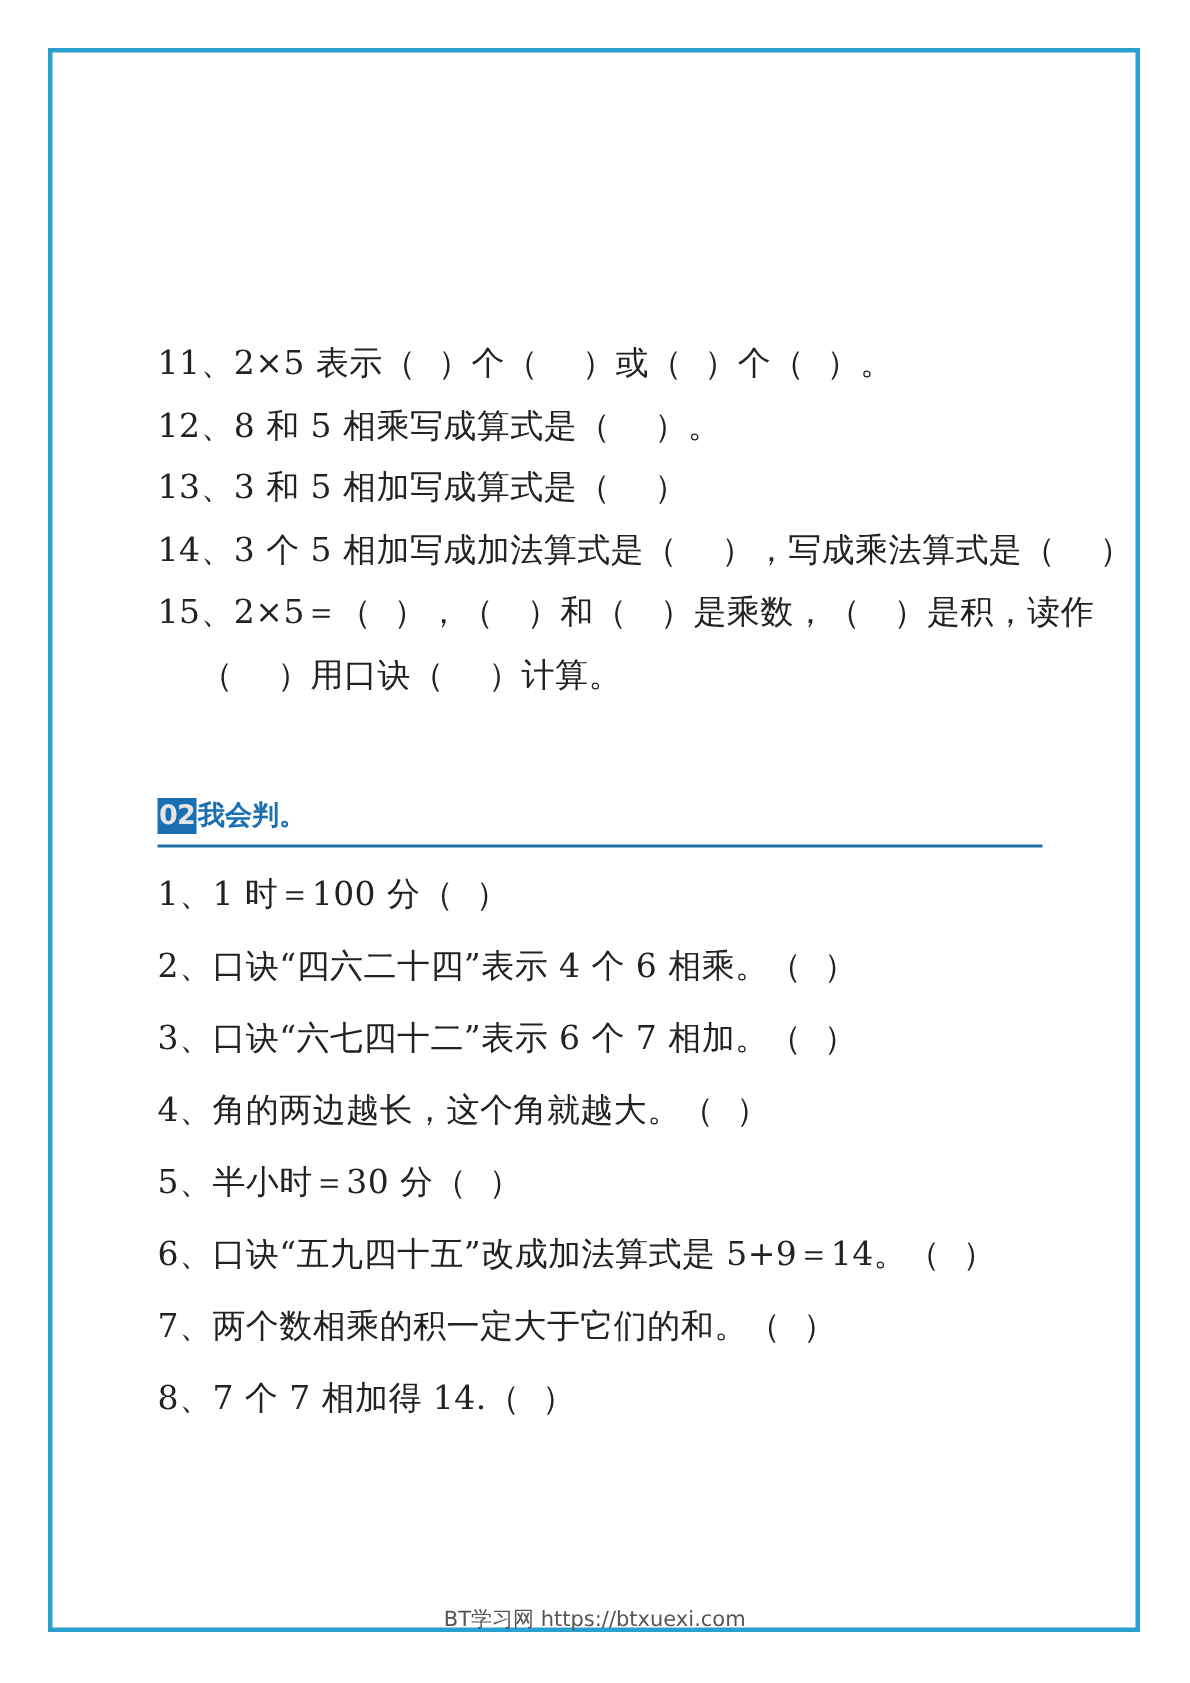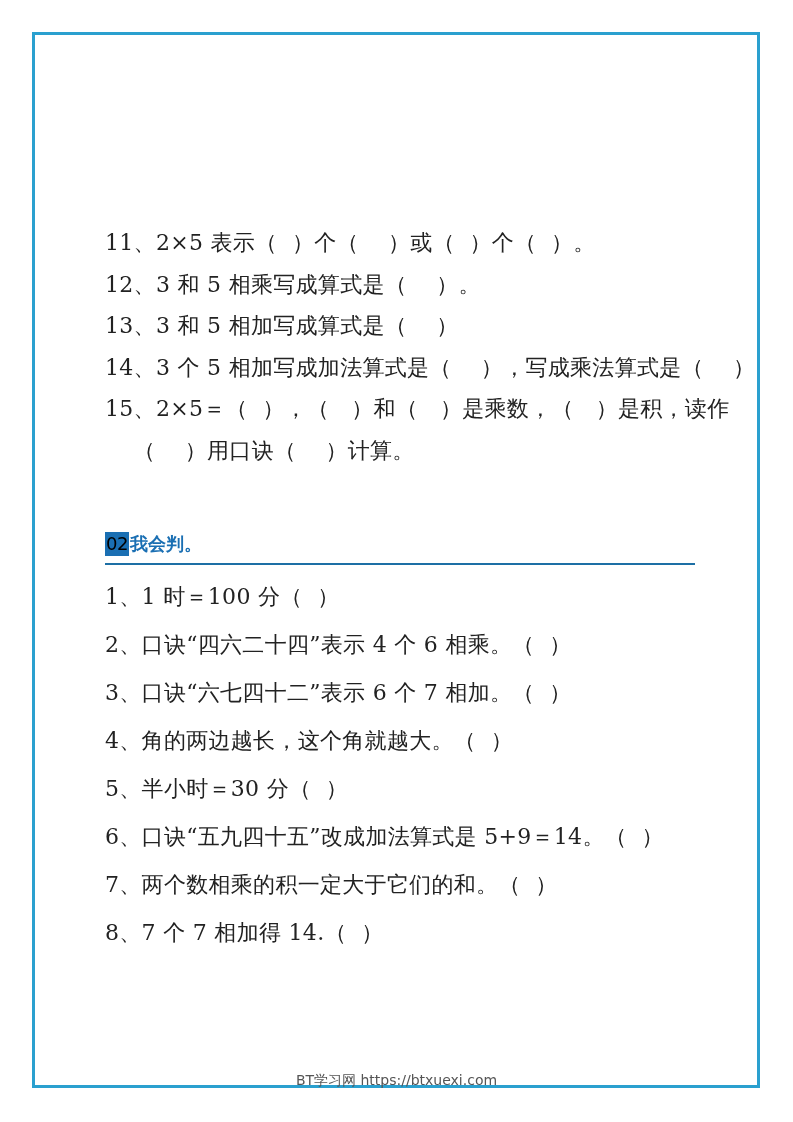--- a/index.html
+++ b/index.html
@@ -35,23 +35,23 @@
     .section-header {
       position: absolute;
       left: 105px;
       top: 531px;
       height: 26px;
       display: flex;
       align-items: center;
     }
     .section-num {
       background: #1a6fb3;
-      color: #000000;
+      color: #e5e5e5;
       font-family: "DejaVu Sans", "Liberation Sans", sans-serif;
-      font-weight: normal;
+      font-weight: bold;
       font-size: 18px;
       line-height: 24px;
       padding: 0 1px;
       letter-spacing: -0.5px;
     }
     .section-title {
       color: #1a6fb3;
       font-family: "DejaVu Sans", "Liberation Sans", sans-serif;
       font-weight: bold;
       font-size: 18px;
@@ -79,21 +79,21 @@
       color: #555555;
     }
   </style>
 </head>
 <body>
 
 <div class="page-frame"></div>
 
 <div>
   <div class="line" style="top:232px;">11、2×5 表示（  ）个（    ）或（  ）个（  ）。</div>
-  <div class="line" style="top:274px;">12、3 和 5 相乘写成算式是（    ）。</div>
+  <div class="line" style="top:274px;">12、8 和 5 相乘写成算式是（    ）。</div>
   <div class="line" style="top:315px;">13、3 和 5 相加写成算式是（    ）</div>
   <div class="line" style="top:357px;">14、3 个 5 相加写成加法算式是（    ），写成乘法算式是（    ）</div>
   <div class="line" style="top:398px;">15、2×5＝（  ），（   ）和（   ）是乘数，（   ）是积，读作</div>
   <div class="line" style="top:440px;margin-left:21px;"> （    ）用口诀（    ）计算。</div>
 </div>
 
 <div class="section-header">
   <span class="section-num">02</span>
   <span class="section-title">我会判。</span>
 </div>

